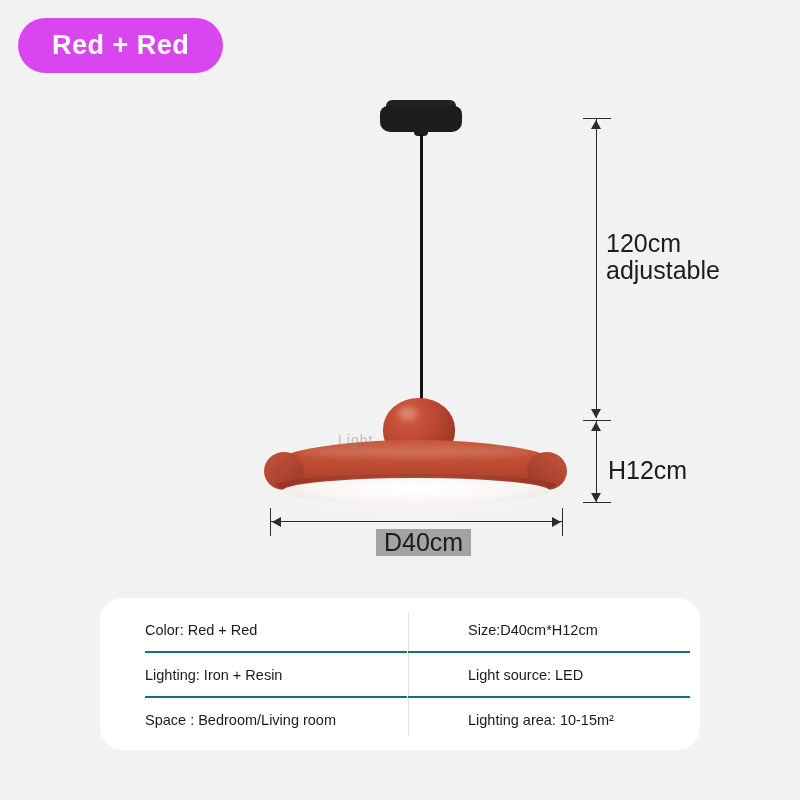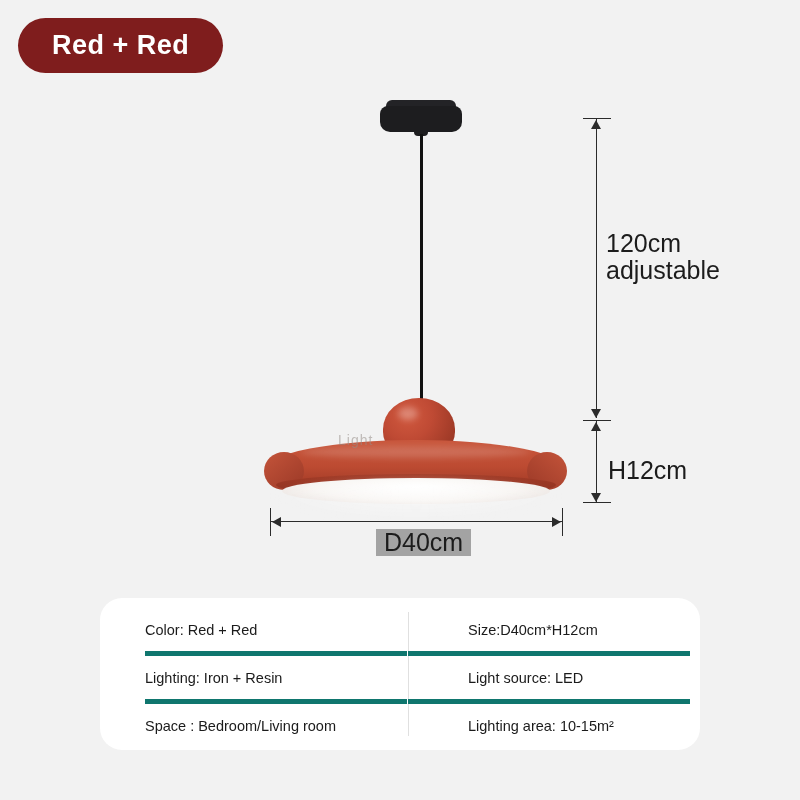--- a/index.html
+++ b/index.html
@@ -13,21 +13,21 @@
     font-family: "Liberation Sans", sans-serif;
     position: relative;
     overflow: hidden;
   }
 
   
   .badge {
     position: absolute;
     left: 18px;
     top: 18px;
-    background: #7f1d1d;
+    background: #d946ef;
     color: #ffffff;
     border-radius: 28px;
     padding: 14px 34px;
     font-size: 27px;
     font-weight: bold;
     letter-spacing: 0.5px;
     line-height: 1;
   }
 
   
@@ -235,21 +235,21 @@
     left: 145px;
     top: 608px;
     width: 545px;
     border-collapse: collapse;
   }
   .spec-table td {
     font-size: 14.5px;
     color: #1b1b1b;
     padding: 14px 0 13px 0;
     vertical-align: middle;
-    border-bottom: 5px solid #0f766e;
+    border-bottom: 2px solid #0f766e;
   }
   .spec-table tr:last-child td {
     border-bottom: none;
   }
   .spec-table td.col-left {
     width: 262px;
   }
   .spec-table td.col-div {
     width: 1px;
     padding: 0;

